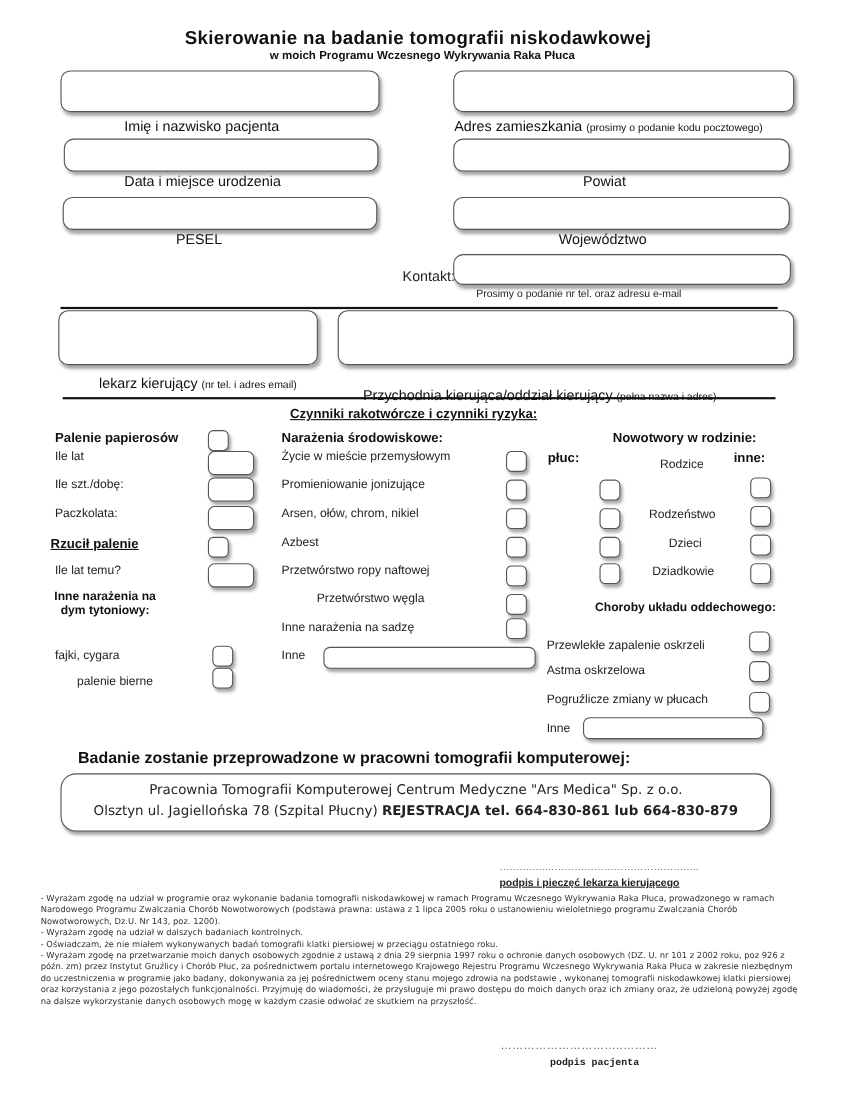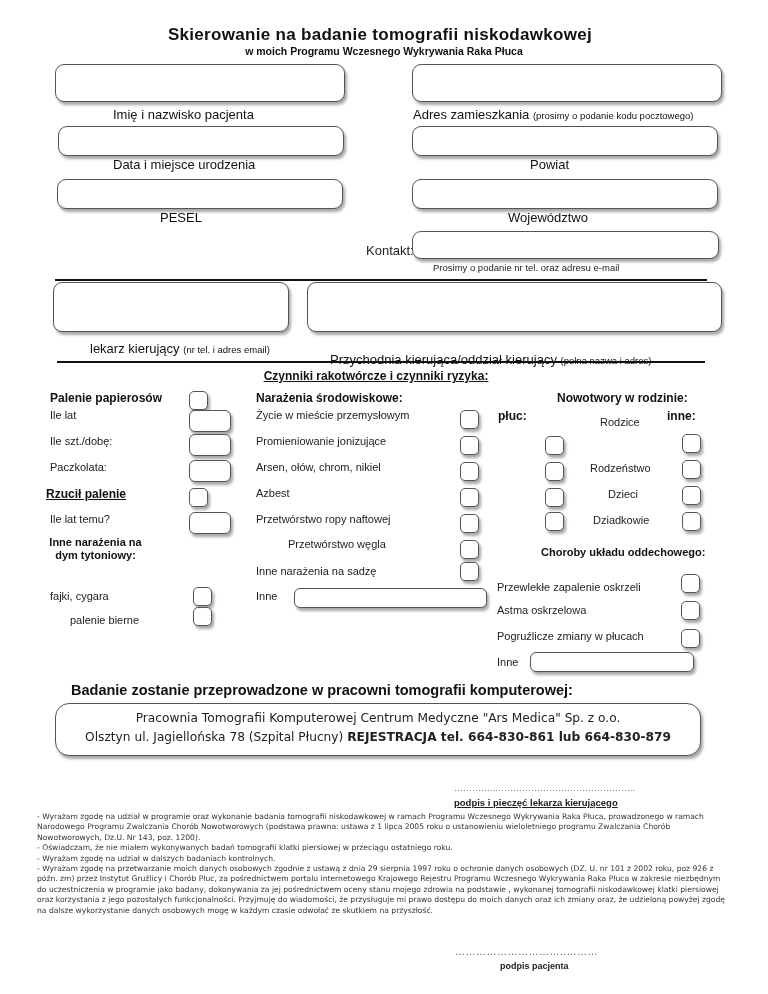--- a/index.html
+++ b/index.html
@@ -134,19 +134,19 @@
 <div class="abs" style="left:55px;width:646px;top:711px;text-align:center;font-family:'DejaVu Sans',sans-serif;font-size:12.2px;color:#222;white-space:nowrap;">Pracownia Tomografii Komputerowej Centrum Medyczne "Ars Medica" Sp.  z o.o.</div>
 <div class="abs" style="left:55px;width:646px;top:730px;text-align:center;font-family:'DejaVu Sans',sans-serif;font-size:12.2px;color:#222;white-space:nowrap;">
   <span>Olsztyn ul. Jagiellońska 78 (Szpital Płucny) </span><b>REJESTRACJA tel. 664-830-861 lub 664-830-879</b>
 </div>
 
 <div class="abs" style="left:454px;top:783px;font-size:9px;color:#666;white-space:nowrap;">…………..………………………………………..</div>
 <div class="abs" style="left:454px;top:797px;font-size:9.5px;font-weight:bold;text-decoration:underline;color:#222;white-space:nowrap;">podpis i pieczęć lekarza kierującego</div>
 
 <div class="consent">
   <p> - Wyrażam zgodę na udział w programie oraz wykonanie badania tomografii niskodawkowej w ramach Programu Wczesnego Wykrywania Raka Płuca, prowadzonego w ramach Narodowego Programu Zwalczania Chorób Nowotworowych (podstawa prawna: ustawa z 1 lipca 2005 roku o ustanowieniu wieloletniego programu Zwalczania Chorób Nowotworowych, Dz.U. Nr 143, poz. 1200).</p>
+  <p>- Wyrażam zgodę na udział w dalszych badaniach kontrolnych.</p>
   <p>- Oświadczam, że nie miałem wykonywanych badań tomografii klatki piersiowej w przeciągu ostatniego roku.</p>
-  <p>- Wyrażam zgodę na udział w dalszych badaniach kontrolnych.</p>
   <p>- Wyrażam zgodę na przetwarzanie moich danych osobowych zgodnie z ustawą z dnia 29 sierpnia 1997 roku o ochronie danych osobowych (DZ. U. nr 101 z 2002 roku, poz 926 z późn. zm) przez Instytut Gruźlicy i Chorób Płuc, za pośrednictwem portalu internetowego Krajowego Rejestru Programu Wczesnego Wykrywania Raka Płuca w zakresie niezbędnym do uczestniczenia w programie jako badany, dokonywania za jej pośrednictwem oceny stanu mojego zdrowia na podstawie , wykonanej tomografii niskodawkowej klatki piersiowej oraz korzystania z jego pozostałych funkcjonalności. Przyjmuję do wiadomości, że przysługuje mi prawo dostępu do moich danych oraz ich zmiany oraz, że udzieloną powyżej zgodę na dalsze wykorzystanie danych osobowych mogę w każdym czasie odwołać ze skutkiem na przyszłość.</p>
 </div>
 
 <div class="abs" style="left:455px;top:946px;font-size:10px;color:#555;white-space:nowrap;letter-spacing:0.5px;">…………………………..………</div>
-<div class="abs" style="left:500px;top:961px;font-size:9px;font-weight:bold;color:#222;white-space:nowrap;">podpis pacjenta</div>
+<div class="abs" style="left:500px;top:961px;font-size:9px;font-weight:bold;color:#222;white-space:nowrap;font-family:Liberation Mono, monospace;">podpis pacjenta</div>
 
 </body></html>

